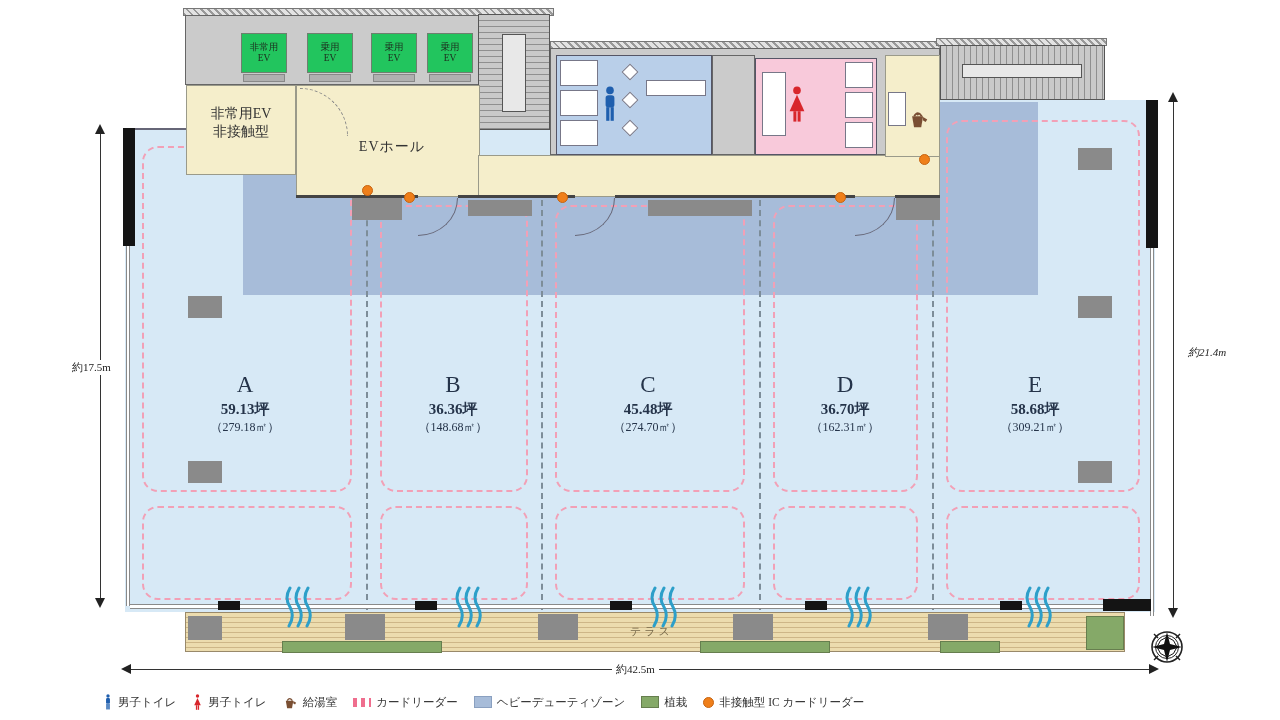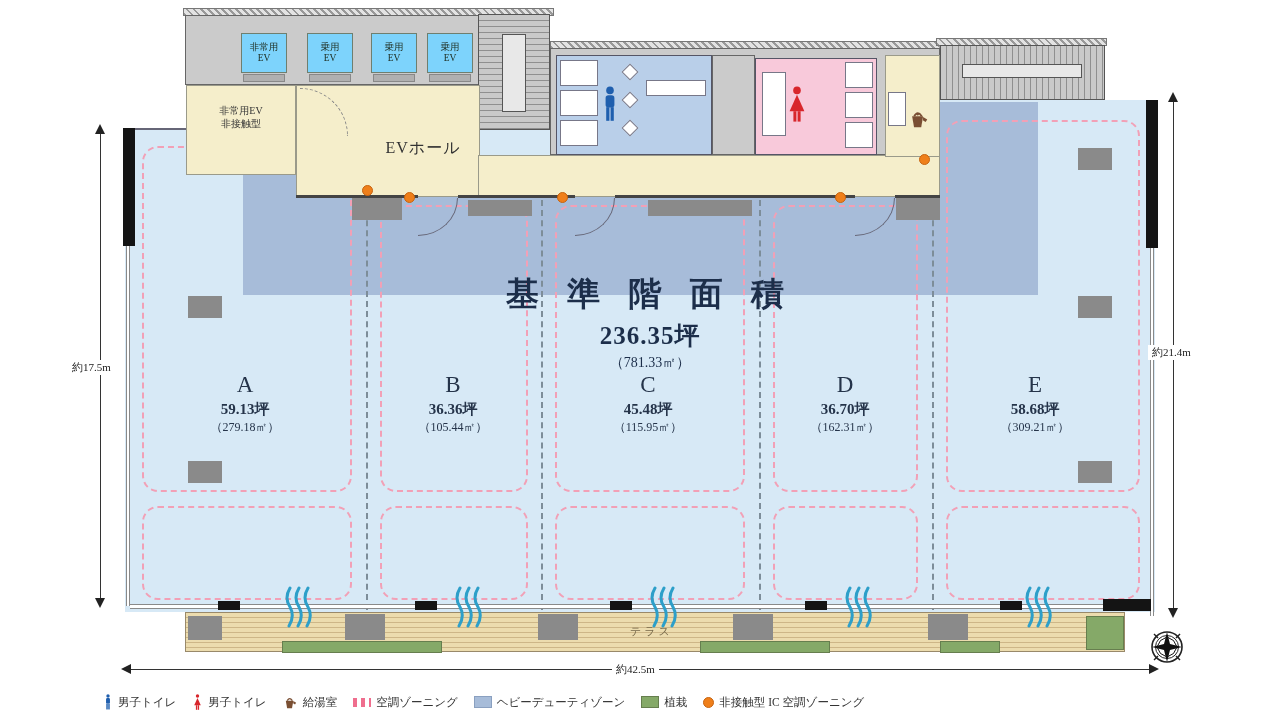--- a/index.html
+++ b/index.html
@@ -6,21 +6,21 @@
   .canvas{position:relative;width:1280px;height:720px;background:#ffffff;overflow:hidden;
           font-family:"Liberation Serif",serif;color:#223;}
   .abs{position:absolute;}
   .floor{background:#d7e9f6;}
   .hdz{background:#a7bcd9;}
   .acz{border:2px dashed #f2a0b6;border-radius:16px;box-sizing:border-box;}
   .zdiv{border-left:2px dashed #7d8d99;}
   .col{background:#8a8a8a;}
   .gray{background:#cbcbcb;border:1.5px solid #666;box-sizing:border-box;}
   .yellow{background:#f5eecb;border:1px solid #9a9a8a;box-sizing:border-box;}
-  .evbox{background:#7dd3fc;border:1.5px solid #6f7f6f;box-sizing:border-box;display:flex;
+  .evbox{background:#22c55e;border:1.5px solid #6f7f6f;box-sizing:border-box;display:flex;
          flex-direction:column;align-items:center;justify-content:center;
          font-size:9.5px;line-height:1.2;text-align:center;color:#1d2b1d;}
   .sill{background:#b0b0b0;border:1px solid #888;box-sizing:border-box;}
   .stairsV{background:repeating-linear-gradient(180deg,#c9c9c9 0 5px,#8f8f8f 5px 6px);
            border:1.5px solid #555;box-sizing:border-box;}
   .stairsH{background:repeating-linear-gradient(90deg,#c9c9c9 0 5px,#8f8f8f 5px 6px);
            border:1.5px solid #555;box-sizing:border-box;}
   .rail{background:#e8e8e8;border:1px solid #555;box-sizing:border-box;}
   .mens{background:#b9cfe9;border:1.5px solid #556;box-sizing:border-box;}
   .womens{background:#f8c9da;border:1.5px solid #556;box-sizing:border-box;}
@@ -28,21 +28,21 @@
   .wallseg{background:#444;}
   .black{background:#141414;}
   .winV{width:4px;border-left:1px solid #8a8a8a;border-right:1px solid #8a8a8a;background:#fff;box-sizing:border-box;}
   .winH{height:5px;border-top:1px solid #8a8a8a;border-bottom:1px solid #8a8a8a;background:#fff;box-sizing:border-box;}
   .hatch{background:repeating-linear-gradient(45deg,#999 0 2px,#e3e3e3 2px 5px);border:1px solid #777;box-sizing:border-box;}
   .deck{background:repeating-linear-gradient(180deg,#ecdcae 0 4px,#cdb687 4px 5px);border:1px solid #99896a;box-sizing:border-box;}
   .planter{background:#85a968;border:1px solid #667e4e;box-sizing:border-box;}
   .icdot{width:11px;height:11px;border-radius:50%;background:#ef7f1a;border:1px solid #c76410;box-sizing:border-box;}
   .arcDash{border-right:1.5px dashed #888;border-top:1.5px dashed #888;border-radius:0 100% 0 0;box-sizing:border-box;}
   .arcDoor{border-right:1.5px solid #667;border-bottom:1.5px solid #667;border-radius:0 0 100% 0;box-sizing:border-box;}
-  .room-label{font-size:10px;color:#333;text-align:center;line-height:1.25;}
+  .room-label{font-size:14px;color:#333;text-align:center;line-height:1.25;}
   .title-wrap{text-align:center;color:#1c2e4a;}
   .title1{font-size:33px;font-weight:600;letter-spacing:10px;}
   .title2{font-size:25px;font-weight:600;letter-spacing:1px;margin-top:2px;}
   .title3{font-size:14px;margin-top:2px;}
   .zone-label{text-align:center;color:#25344a;}
   .zl{font-size:23px;}
   .zt{font-size:15px;font-weight:700;margin-top:2px;}
   .zs{font-size:12px;}
   .dimline-v{width:1px;background:#333;}
   .dimline-h{height:1px;background:#333;}
@@ -185,21 +185,21 @@
   <div class="abs icdot" style="left:362px;top:185px;"></div>
   <div class="abs icdot" style="left:404px;top:192px;"></div>
   <div class="abs icdot" style="left:557px;top:192px;"></div>
   <div class="abs icdot" style="left:835px;top:192px;"></div>
   <div class="abs icdot" style="left:919px;top:154px;"></div>
 
   <div class="abs room-label" style="left:190px;top:105px;width:102px;">
     <div>非常用EV</div>
     <div>非接触型</div>
   </div>
-  <div class="abs room-label" style="left:368px;top:138px;width:110px;font-size:16px;letter-spacing:1px;">EVホール</div>
+  <div class="abs room-label" style="left:337px;top:138px;width:110px;font-size:14px;letter-spacing:1px;">EVホール</div>
 
   <div class="abs black" style="left:123px;top:128px;width:12px;height:118px;"></div>
   <div class="abs winV" style="left:126px;top:246px;height:360px;"></div>
   <div class="abs black" style="left:1146px;top:100px;width:12px;height:148px;"></div>
   <div class="abs winV" style="left:1150px;top:248px;height:368px;"></div>
   <div class="abs winH" style="left:130px;top:604px;width:1018px;"></div>
   <div class="abs black" style="left:218px;top:601px;width:22px;height:9px;"></div>
   <div class="abs black" style="left:415px;top:601px;width:22px;height:9px;"></div>
   <div class="abs black" style="left:610px;top:601px;width:22px;height:9px;"></div>
   <div class="abs black" style="left:805px;top:601px;width:22px;height:9px;"></div>
@@ -237,61 +237,56 @@
     <path d="M7 2 q-6 10 0 19 q5 9 -1 19" fill="none" stroke="#2d9fc9" stroke-width="3" stroke-linecap="round"></path>
     <path d="M16 2 q-6 10 0 19 q5 9 -1 19" fill="none" stroke="#2d9fc9" stroke-width="3" stroke-linecap="round"></path>
     <path d="M25 2 q-6 10 0 19 q5 9 -1 19" fill="none" stroke="#2d9fc9" stroke-width="3" stroke-linecap="round"></path>
   </svg>
   <svg class="abs" style="left:1023px;top:586px;" width="34" height="42" viewBox="0 0 34 42">
     <path d="M7 2 q-6 10 0 19 q5 9 -1 19" fill="none" stroke="#2d9fc9" stroke-width="3" stroke-linecap="round"></path>
     <path d="M16 2 q-6 10 0 19 q5 9 -1 19" fill="none" stroke="#2d9fc9" stroke-width="3" stroke-linecap="round"></path>
     <path d="M25 2 q-6 10 0 19 q5 9 -1 19" fill="none" stroke="#2d9fc9" stroke-width="3" stroke-linecap="round"></path>
   </svg>
 
-  <div class="abs title-wrap" style="left:470px;top:272px;width:360px;">
-    <div class="title1">基 準 階 面 積</div>
-    <div class="title2">236.35坪</div>
-    <div class="title3">（781.33㎡）</div>
-  </div>
 
   <div class="abs zone-label" style="left:185px;top:372px;width:120px;">
     <div class="zl">A</div>
     <div class="zt">59.13坪</div>
     <div class="zs">（279.18㎡）</div>
   </div>
   <div class="abs zone-label" style="left:393px;top:372px;width:120px;">
     <div class="zl">B</div>
     <div class="zt">36.36坪</div>
-    <div class="zs">（105.44㎡）</div>
+    <div class="zs">（148.68㎡）</div>
   </div>
   <div class="abs zone-label" style="left:588px;top:372px;width:120px;">
     <div class="zl">C</div>
     <div class="zt">45.48坪</div>
-    <div class="zs">（115.95㎡）</div>
+    <div class="zs">（274.70㎡）</div>
   </div>
   <div class="abs zone-label" style="left:785px;top:372px;width:120px;">
     <div class="zl">D</div>
     <div class="zt">36.70坪</div>
     <div class="zs">（162.31㎡）</div>
   </div>
   <div class="abs zone-label" style="left:975px;top:372px;width:120px;">
     <div class="zl">E</div>
     <div class="zt">58.68坪</div>
     <div class="zs">（309.21㎡）</div>
   </div>
 
   <div class="abs dimline-v" style="left:100px;top:128px;height:478px;"></div>
   <div class="abs arrowUp" style="left:95px;top:124px;"></div>
   <div class="abs arrowDown" style="left:95px;top:598px;"></div>
   <div class="abs dimlabel" style="left:68px;top:360px;">約17.5m</div>
 
   <div class="abs dimline-v" style="left:1173px;top:96px;height:520px;"></div>
   <div class="abs arrowUp" style="left:1168px;top:92px;"></div>
   <div class="abs arrowDown" style="left:1168px;top:608px;"></div>
-  <div class="abs dimlabel" style="left:1148px;top:345px;">約21.4m</div>
+  <div class="abs dimlabel" style="left:1184px;top:345px;font-style:italic;">約21.4m</div>
 
   <div class="abs dimline-h" style="left:125px;top:669px;width:1030px;"></div>
   <div class="abs arrowLeft" style="left:121px;top:664px;"></div>
   <div class="abs arrowRight" style="left:1149px;top:664px;"></div>
   <div class="abs dimlabel" style="left:612px;top:662px;">約42.5m</div>
 
   <svg class="abs" style="left:1146px;top:626px;" width="42" height="42" viewBox="0 0 42 42">
     <circle cx="21" cy="21" r="15" fill="none" stroke="#222" stroke-width="1.6"></circle>
     <circle cx="21" cy="21" r="11.5" fill="none" stroke="#222" stroke-width="1"></circle>
     <path d="M21 6 L24 18 L36 21 L24 24 L21 36 L18 24 L6 21 L18 18 Z" fill="#111"></path>
@@ -324,29 +319,29 @@
     <div class="litem">
       <svg width="15" height="15" viewBox="0 0 16 16">
         <path d="M3 6 h8 l-1.4 8 h-5.2 Z" fill="#7a4f33"></path>
         <path d="M11 6.5 l3 1.8 -1.2 1.8 -2-1.2 Z" fill="#7a4f33"></path>
         <path d="M4.5 6 q2.5 -4.5 5.5 0" fill="none" stroke="#7a4f33" stroke-width="1.3"></path>
       </svg>
       <span>給湯室</span>
     </div>
     <div class="litem">
       <span class="sw-ac"></span>
-      <span>空調ゾーニング</span>
+      <span>カードリーダー</span>
     </div>
     <div class="litem">
       <span class="sw-hd"></span>
       <span>ヘビーデューティゾーン</span>
     </div>
     <div class="litem">
       <span class="sw-pl"></span>
       <span>植栽</span>
     </div>
     <div class="litem">
       <span class="icdot" style="display:inline-block;"></span>
-      <span>非接触型 IC 空調ゾーニング</span>
+      <span>非接触型 IC カードリーダー</span>
     </div>
   </div>
 
 </div>
 
 </body></html>

